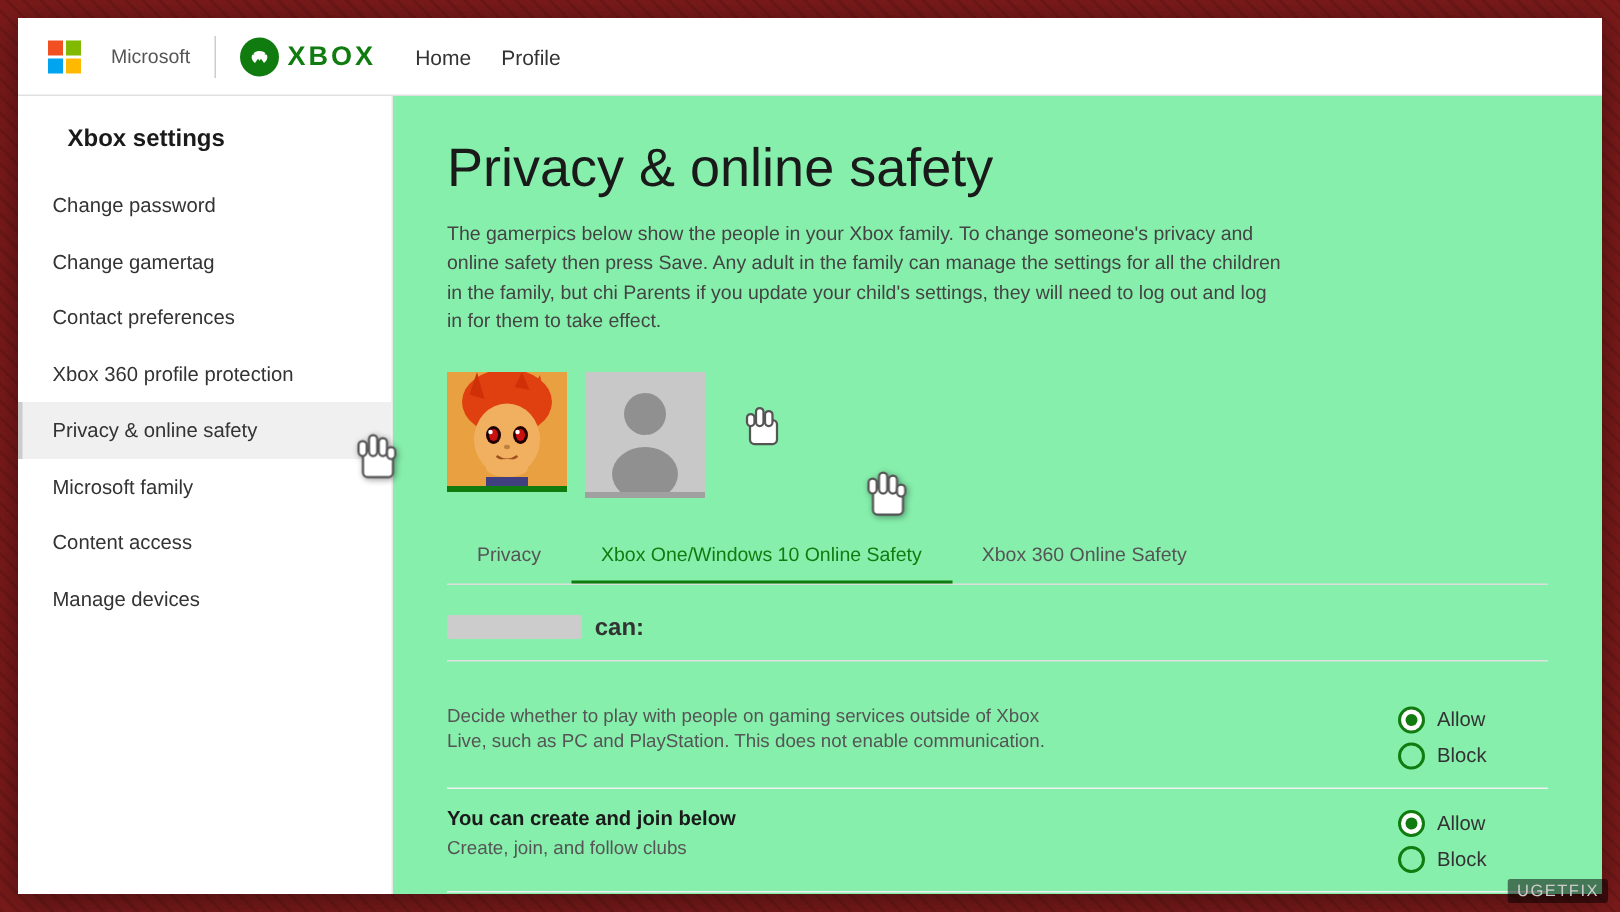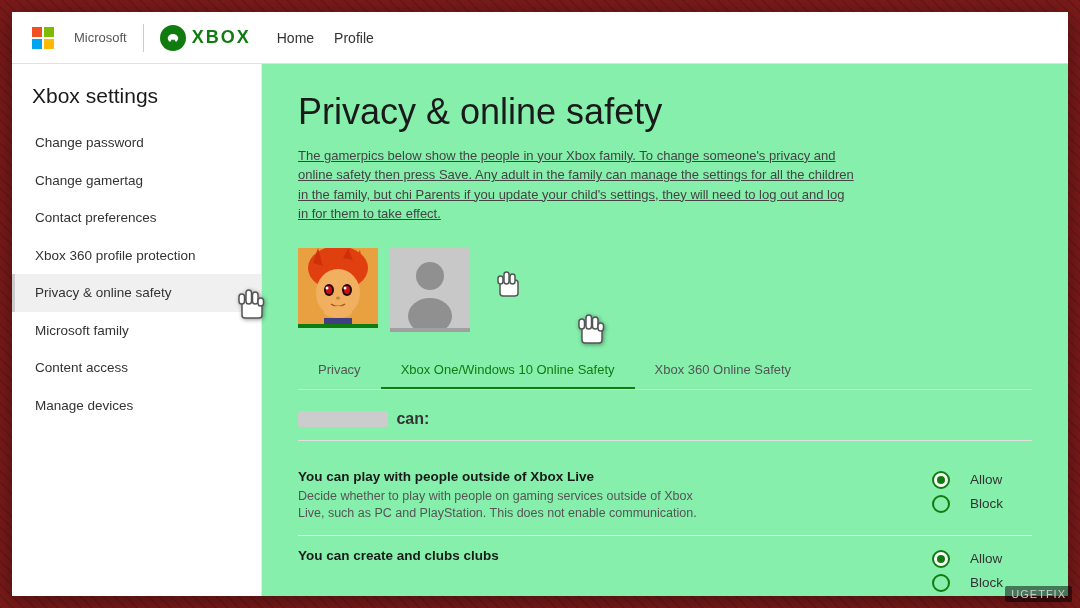--- a/index.html
+++ b/index.html
@@ -106,24 +106,24 @@
     .sidebar {
       width: 250px;
       flex-shrink: 0;
       padding: 20px 0;
       border-right: 1px solid #e8e8e8;
       background: #fff;
       overflow-y: auto;
     }
 
     .sidebar-title {
-      font-size: 21px;
-      font-weight: 400;
+      font-size: 16px;
+      font-weight: 700;
       color: #1a1a1a;
-      padding: 0 20px 16px 20px;
+      padding: 0 20px 16px 33px;
     }
 
     .sidebar-item {
       padding: 10px 20px;
       font-size: 13.5px;
       color: #333;
       cursor: pointer;
       border-left: 3px solid transparent;
       line-height: 1.3;
     }
@@ -148,21 +148,20 @@
       margin-bottom: 14px;
       line-height: 1.1;
     }
 
     .page-description {
       font-size: 13px;
       color: #444;
       line-height: 1.5;
       max-width: 560px;
       margin-bottom: 24px;
-      text-decoration: underline;
     }
 
     
     .avatars-row {
       display: flex;
       align-items: center;
       gap: 12px;
       margin-bottom: 24px;
     }
 
@@ -297,21 +296,21 @@
       display: flex;
       flex-direction: column;
       gap: 6px;
       min-width: 100px;
       padding-top: 2px;
     }
 
     .radio-option {
       display: flex;
       align-items: center;
-      gap: 20px;
+      gap: 8px;
       cursor: pointer;
     }
 
     .radio-btn {
       width: 18px;
       height: 18px;
       border-radius: 50%;
       border: 2px solid #107c10;
       display: flex;
       align-items: center;
@@ -488,38 +487,38 @@
       <div class="can-section">
         <div class="can-label">
           <span class="can-placeholder"></span>
           <strong>can:</strong>
         </div>
         <div class="divider"></div>
       </div>
 
       <div class="setting-row">
         <div class="setting-text">
-          <div class="setting-title">You can play with people outside of Xbox Live</div>
           <div class="setting-desc">Decide whether to play with people on gaming services outside of Xbox Live, such as PC and PlayStation. This does not enable communication.</div>
         </div>
         <div class="setting-options">
           <label class="radio-option">
             <div class="radio-btn checked"></div>
             <span class="radio-label">Allow</span>
           </label>
           <label class="radio-option">
             <div class="radio-btn"></div>
             <span class="radio-label">Block</span>
           </label>
         </div>
       </div>
 
       <div class="setting-row">
         <div class="setting-text">
-          <div class="setting-title">You can create and clubs clubs</div>
+          <div class="setting-title">You can create and join below</div>
+          <div class="setting-desc">Create, join, and follow clubs</div>
         </div>
         <div class="setting-options">
           <label class="radio-option">
             <div class="radio-btn checked"></div>
             <span class="radio-label">Allow</span>
           </label>
           <label class="radio-option">
             <div class="radio-btn"></div>
             <span class="radio-label">Block</span>
           </label>

